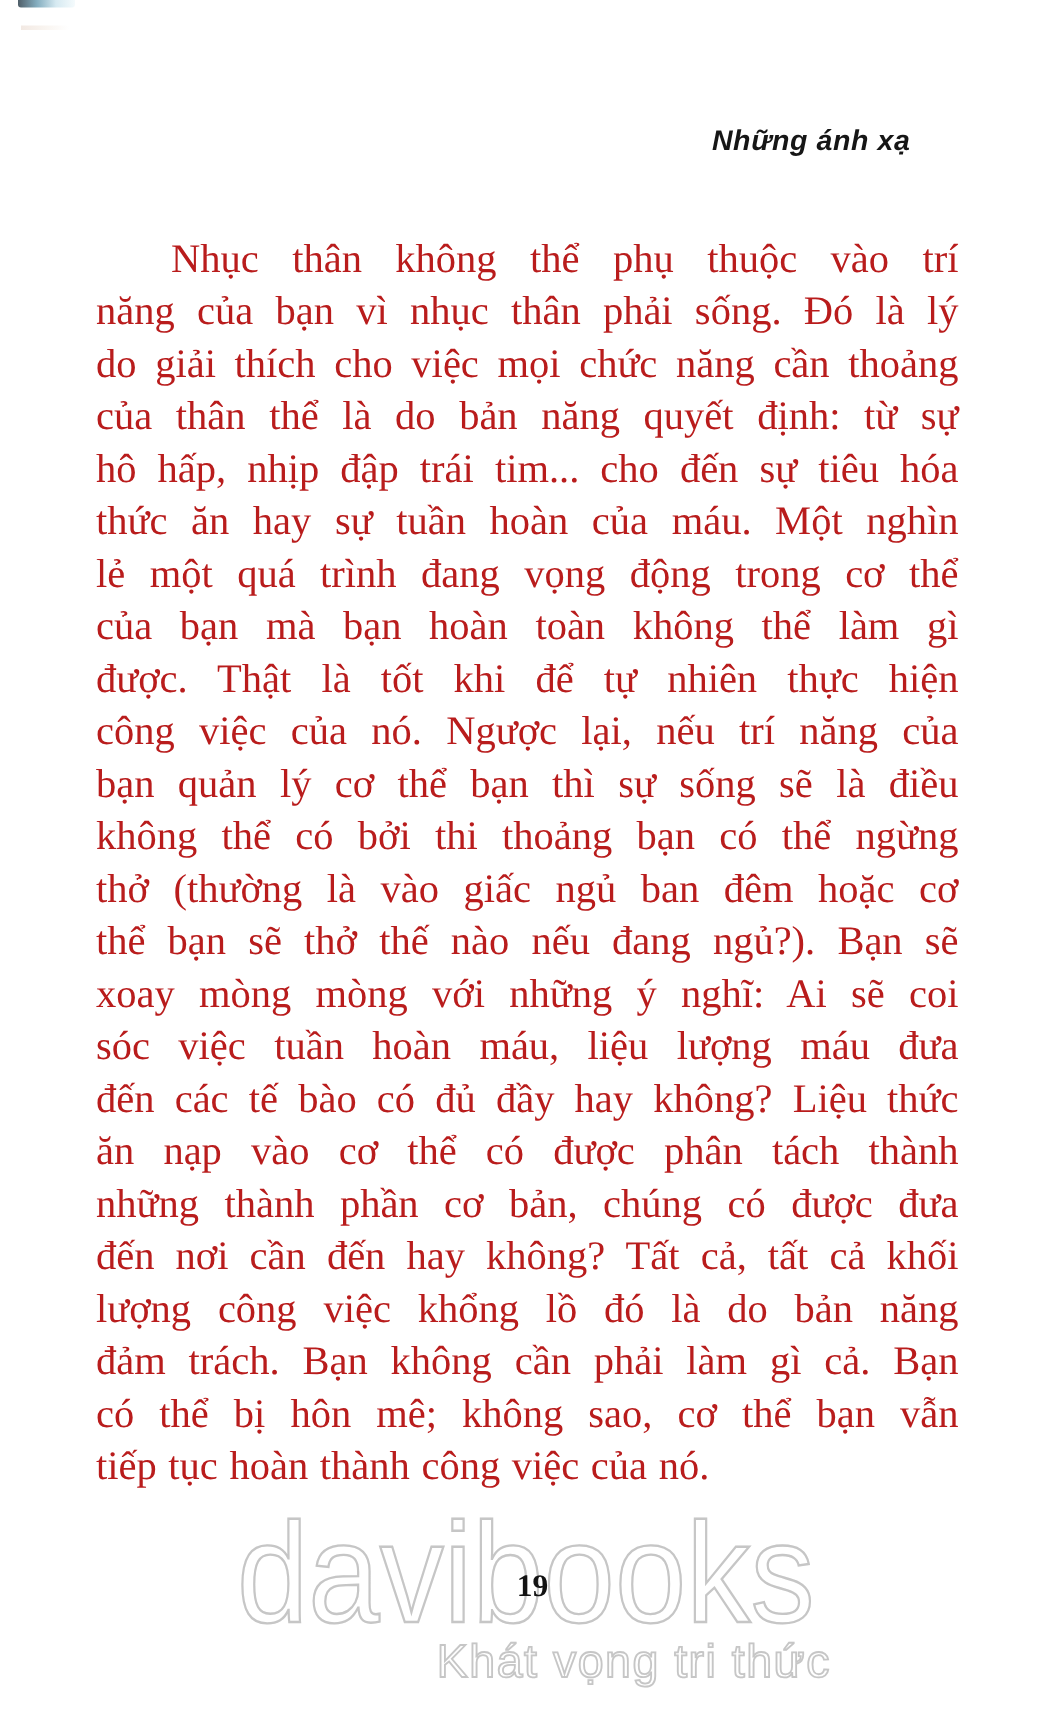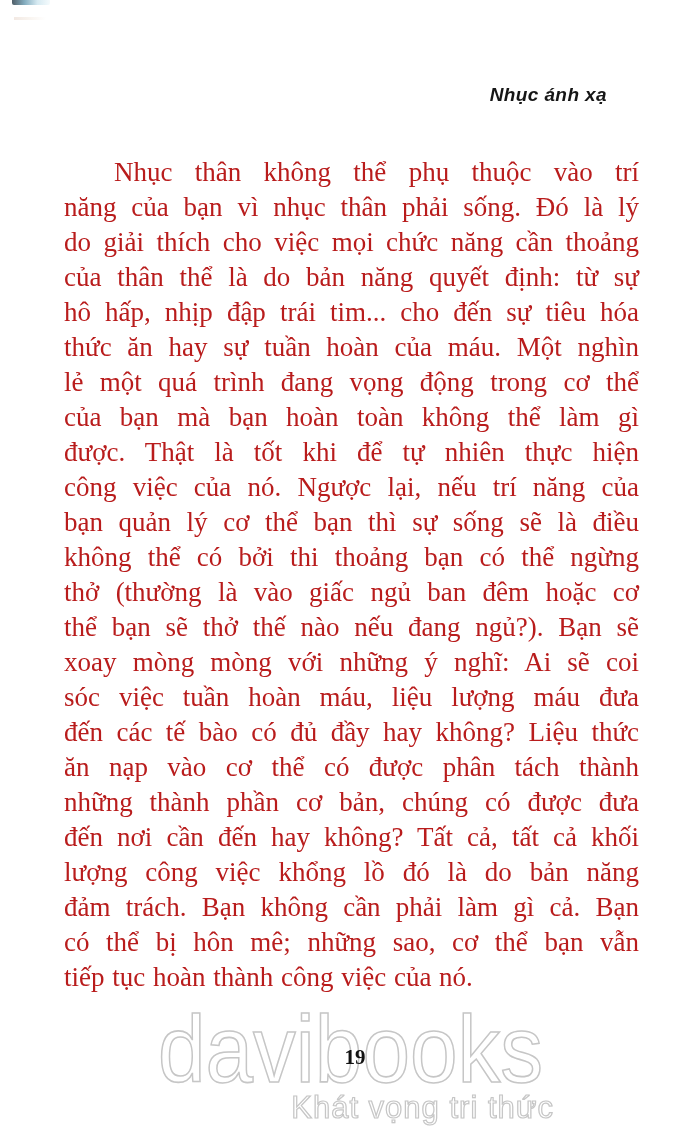--- a/index.html
+++ b/index.html
@@ -115,21 +115,21 @@
   }
 </style>
 </head>
 <body>
 
 <div class="page">
 
   <div class="corner-artifact"></div>
   <div class="corner-artifact-2"></div>
 
-  <div class="running-header">Nhục ánh xạ</div>
+  <div class="running-header">Những ánh xạ</div>
 
   <div class="watermark">
     <div class="wm-brand">davibooks</div>
     <div class="wm-tagline">Khát vọng tri thức</div>
   </div>
 
   <div class="body-text">
     <div class="line first">Nhục thân không thể phụ thuộc vào trí</div>
     <div class="line">năng của bạn vì nhục thân phải sống. Đó là lý</div>
     <div class="line">do giải thích cho việc mọi chức năng cần thoảng</div>
@@ -145,19 +145,19 @@
     <div class="line">thở (thường là vào giấc ngủ ban đêm hoặc cơ</div>
     <div class="line">thể bạn sẽ thở thế nào nếu đang ngủ?). Bạn sẽ</div>
     <div class="line">xoay mòng mòng với những ý nghĩ: Ai sẽ coi</div>
     <div class="line">sóc việc tuần hoàn máu, liệu lượng máu đưa</div>
     <div class="line">đến các tế bào có đủ đầy hay không? Liệu thức</div>
     <div class="line">ăn nạp vào cơ thể có được phân tách thành</div>
     <div class="line">những thành phần cơ bản, chúng có được đưa</div>
     <div class="line">đến nơi cần đến hay không? Tất cả, tất cả khối</div>
     <div class="line">lượng công việc khổng lồ đó là do bản năng</div>
     <div class="line">đảm trách. Bạn không cần phải làm gì cả. Bạn</div>
-    <div class="line">có thể bị hôn mê; những sao, cơ thể bạn vẫn</div>
+    <div class="line">có thể bị hôn mê; không sao, cơ thể bạn vẫn</div>
     <div class="line last">tiếp tục hoàn thành công việc của nó.</div>
   </div>
 
   <div class="page-number">19</div>
 
 </div>
 
 </body></html>

